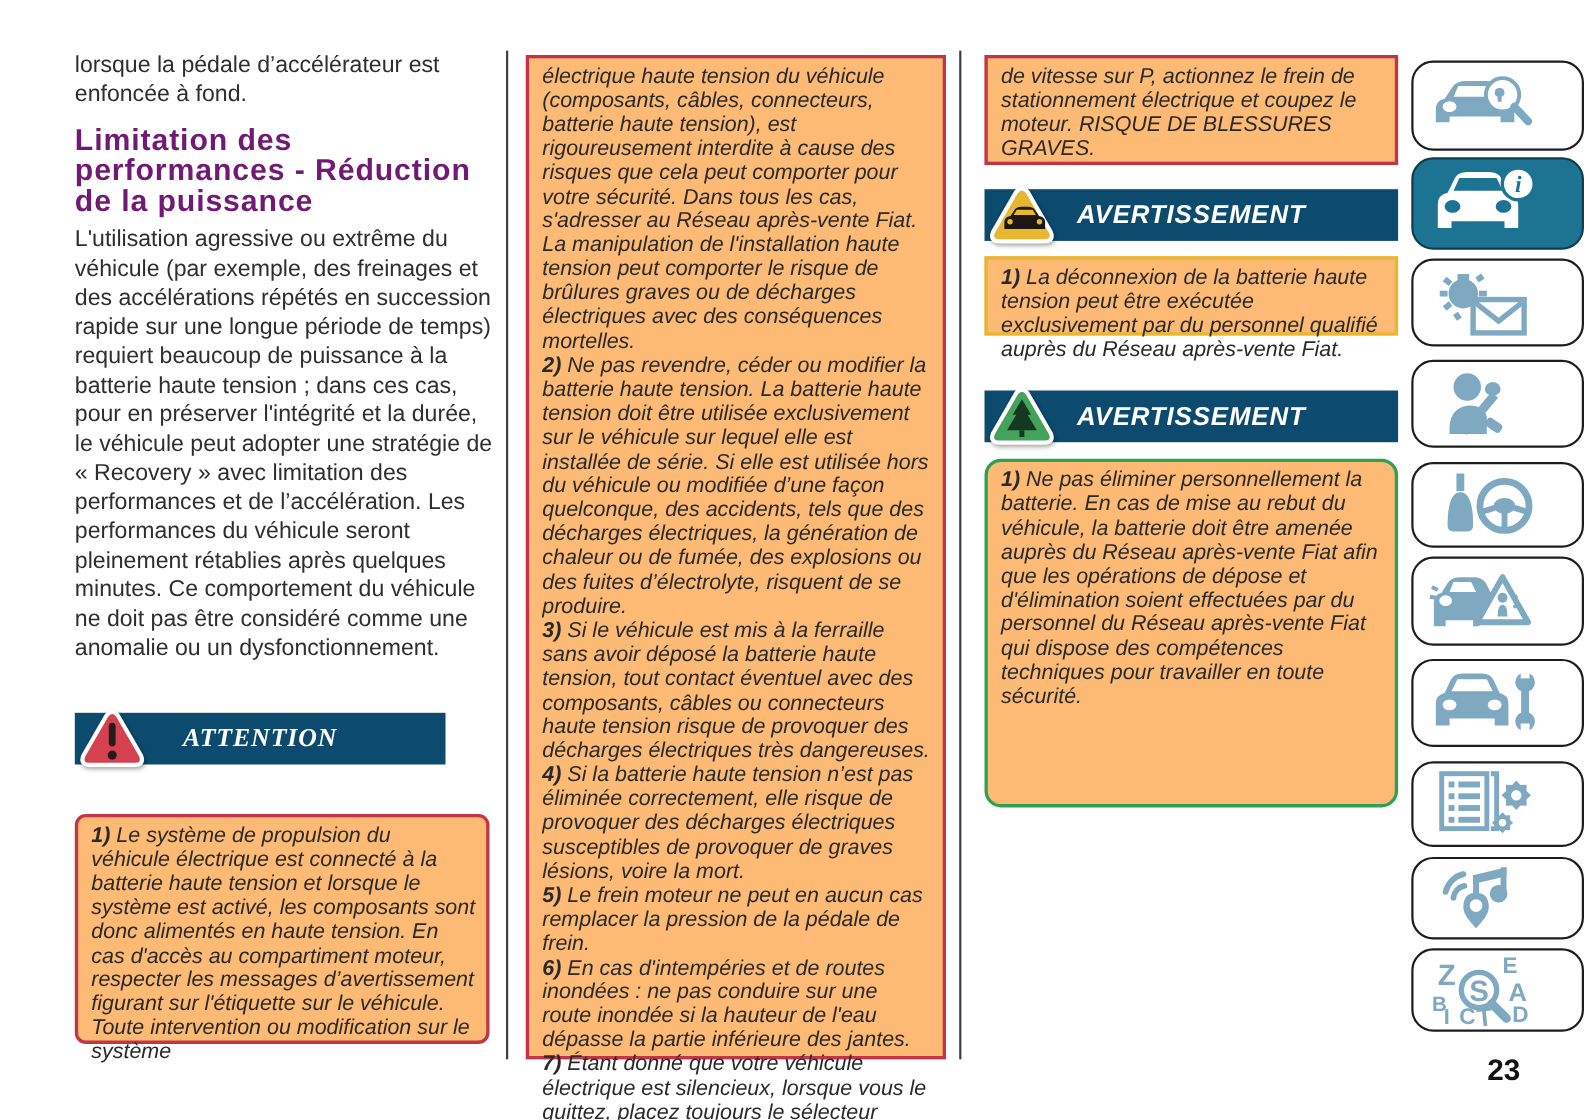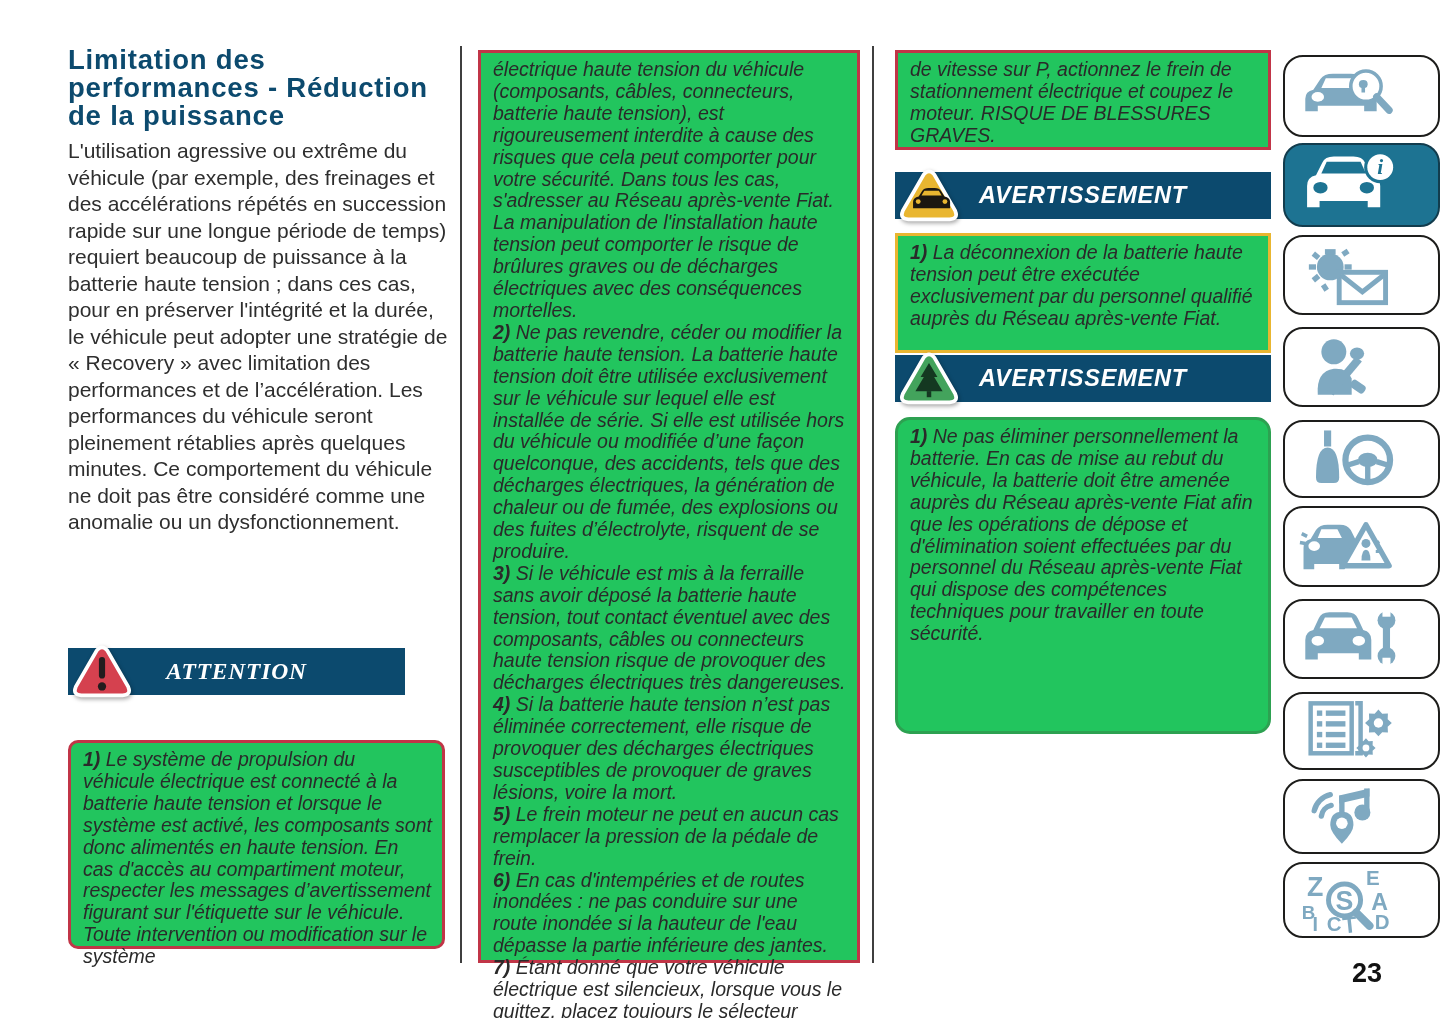--- a/index.html
+++ b/index.html
@@ -4,36 +4,36 @@
 <style>
   html,body{margin:0;padding:0;}
   body{
     width:1445px;height:1018px;position:relative;background:#ffffff;
     font-family:"Liberation Sans", sans-serif;color:#2d2d2d;overflow:hidden;
   }
   .col{position:absolute;}
   .body-text{font-size:21px;line-height:26.5px;margin:0 0 14px 0;color:#2e2e2e;}
   .heading{
     font-size:27.5px;line-height:28px;font-weight:bold;letter-spacing:0.8px;
-    color:#0c4a6e;margin:0 0 8px 0;
+    color:#701a75;margin:0 0 8px 0;
   }
   .divider{position:absolute;width:2px;background:#3f3f3f;top:46px;height:917px;}
   
   .warn-header{
     position:absolute;height:47px;background:#0c4a6e;
     display:flex;align-items:center;justify-content:center;
   }
   .warn-header .bar-label{
     color:#ffffff;font-weight:bold;font-style:italic;font-size:23.5px;letter-spacing:0.8px;
   }
   .tri-badge{position:absolute;left:4px;top:-6px;width:60px;height:58px;
     filter:drop-shadow(1.5px 2.5px 2px rgba(0,0,0,0.35));}
   
   .warn-box{
-    position:absolute;background:#22c55e;border:3px solid #c13547;
+    position:absolute;background:#fdba74;border:3px solid #c13547;
     padding:6px 10px 6px 12px;box-sizing:border-box;
   }
   .warn-box.yellow{border-color:#e9b630;}
   .warn-box.green{border-color:#2da151;}
   .warn-box p{margin:0;}
   .wtext,.witem{font-style:italic;font-size:19.5px;line-height:21.9px;color:#2a2a2a;}
   .witem b{font-style:italic;}
   
   .tab{
     position:absolute;left:1283px;width:157px;height:80px;
@@ -44,20 +44,21 @@
   .tab.active{background:#1d7392;--tabbg:#1d7392;color:#ffffff;border-color:#123c4d;}
   .tab svg{margin-left:14px;}
   .page-number{
     position:absolute;left:1352px;top:958px;font-size:27px;font-weight:bold;color:#111;
   }
 </style>
 </head>
 <body>
 
 <div class="col" style="left:68px;top:46px;width:380px;">
+  <p class="body-text">lorsque la pédale d’accélérateur est enfoncée à fond.</p>
   <h2 class="heading">Limitation des performances - Réduction de la puissance</h2>
   <p class="body-text">L'utilisation agressive ou extrême du véhicule (par exemple, des freinages et des accélérations répétés en succession rapide sur une longue période de temps) requiert beaucoup de puissance à la batterie haute tension ; dans ces cas, pour en préserver l'intégrité et la durée, le véhicule peut adopter une stratégie de « Recovery » avec limitation des performances et de l’accélération. Les performances du véhicule seront pleinement rétablies après quelques minutes. Ce comportement du véhicule ne doit pas être considéré comme une anomalie ou un dysfonctionnement.</p>
 </div>
 
 <div class="warn-header" style="left:68px;top:648px;width:337px;font-family:Liberation Serif, serif;">
   <span class="tri-badge">
     <svg width="60" height="58" viewBox="0 0 64 58">
       <path d="M26.5,7 Q32,0.5 37.5,7 L60,46 Q63.5,54.5 54,55 L10,55 Q0.5,54.5 4,46 Z" fill="#d5414f" stroke="#ffffff" stroke-width="4"></path>
       <rect x="28.7" y="14" width="6.6" height="23" rx="3.3" fill="#231c1e"></rect>
       <circle cx="32" cy="45.5" r="4.4" fill="#231c1e"></circle>
@@ -89,21 +90,21 @@
       <path d="M26.5,7 Q32,0.5 37.5,7 L60,46 Q63.5,54.5 54,55 L10,55 Q0.5,54.5 4,46 Z" fill="#e9b630" stroke="#ffffff" stroke-width="4"></path>
       <path d="M15,43 L15,36.5 Q15,31.5 21,30.5 L24.5,25 Q26.5,21.5 31.5,21.5 L38,21.5 Q43,21.5 45,25 L48.5,30.5 Q54.5,31.5 54.5,36.5 L54.5,43 Z" fill="#1c1710"></path>
       <polygon points="27,24.5 42.5,24.5 45.5,29.5 24,29.5" fill="#e9b630"></polygon>
       <circle cx="20.5" cy="36" r="2.6" fill="#e9b630"></circle>
       <circle cx="49" cy="36" r="2.6" fill="#e9b630"></circle>
     </svg>
   </span>
   <span class="bar-label">AVERTISSEMENT</span>
 </div>
 
-<div class="warn-box yellow" style="left:895px;top:233px;width:376px;height:120px;">
+<div class="warn-box yellow" style="left:895px;top:233px;width:376px;height:72px;">
     <p class="witem"><b>1) </b>La déconnexion de la batterie haute tension peut être exécutée exclusivement par du personnel qualifié auprès du Réseau après-vente Fiat.</p>
   </div>
 
 <div class="warn-header" style="left:895px;top:355px;width:376px;">
   <span class="tri-badge">
     <svg width="60" height="58" viewBox="0 0 64 58">
       <path d="M26.5,7 Q32,0.5 37.5,7 L60,46 Q63.5,54.5 54,55 L10,55 Q0.5,54.5 4,46 Z" fill="#43a35c" stroke="#ffffff" stroke-width="4"></path>
       <polygon points="32,13 41,28 37.5,28 46.5,43 17.5,43 26.5,28 23,28" fill="#143821"></polygon>
       <rect x="29.6" y="43" width="4.8" height="6.5" fill="#143821"></rect>
     </svg>

